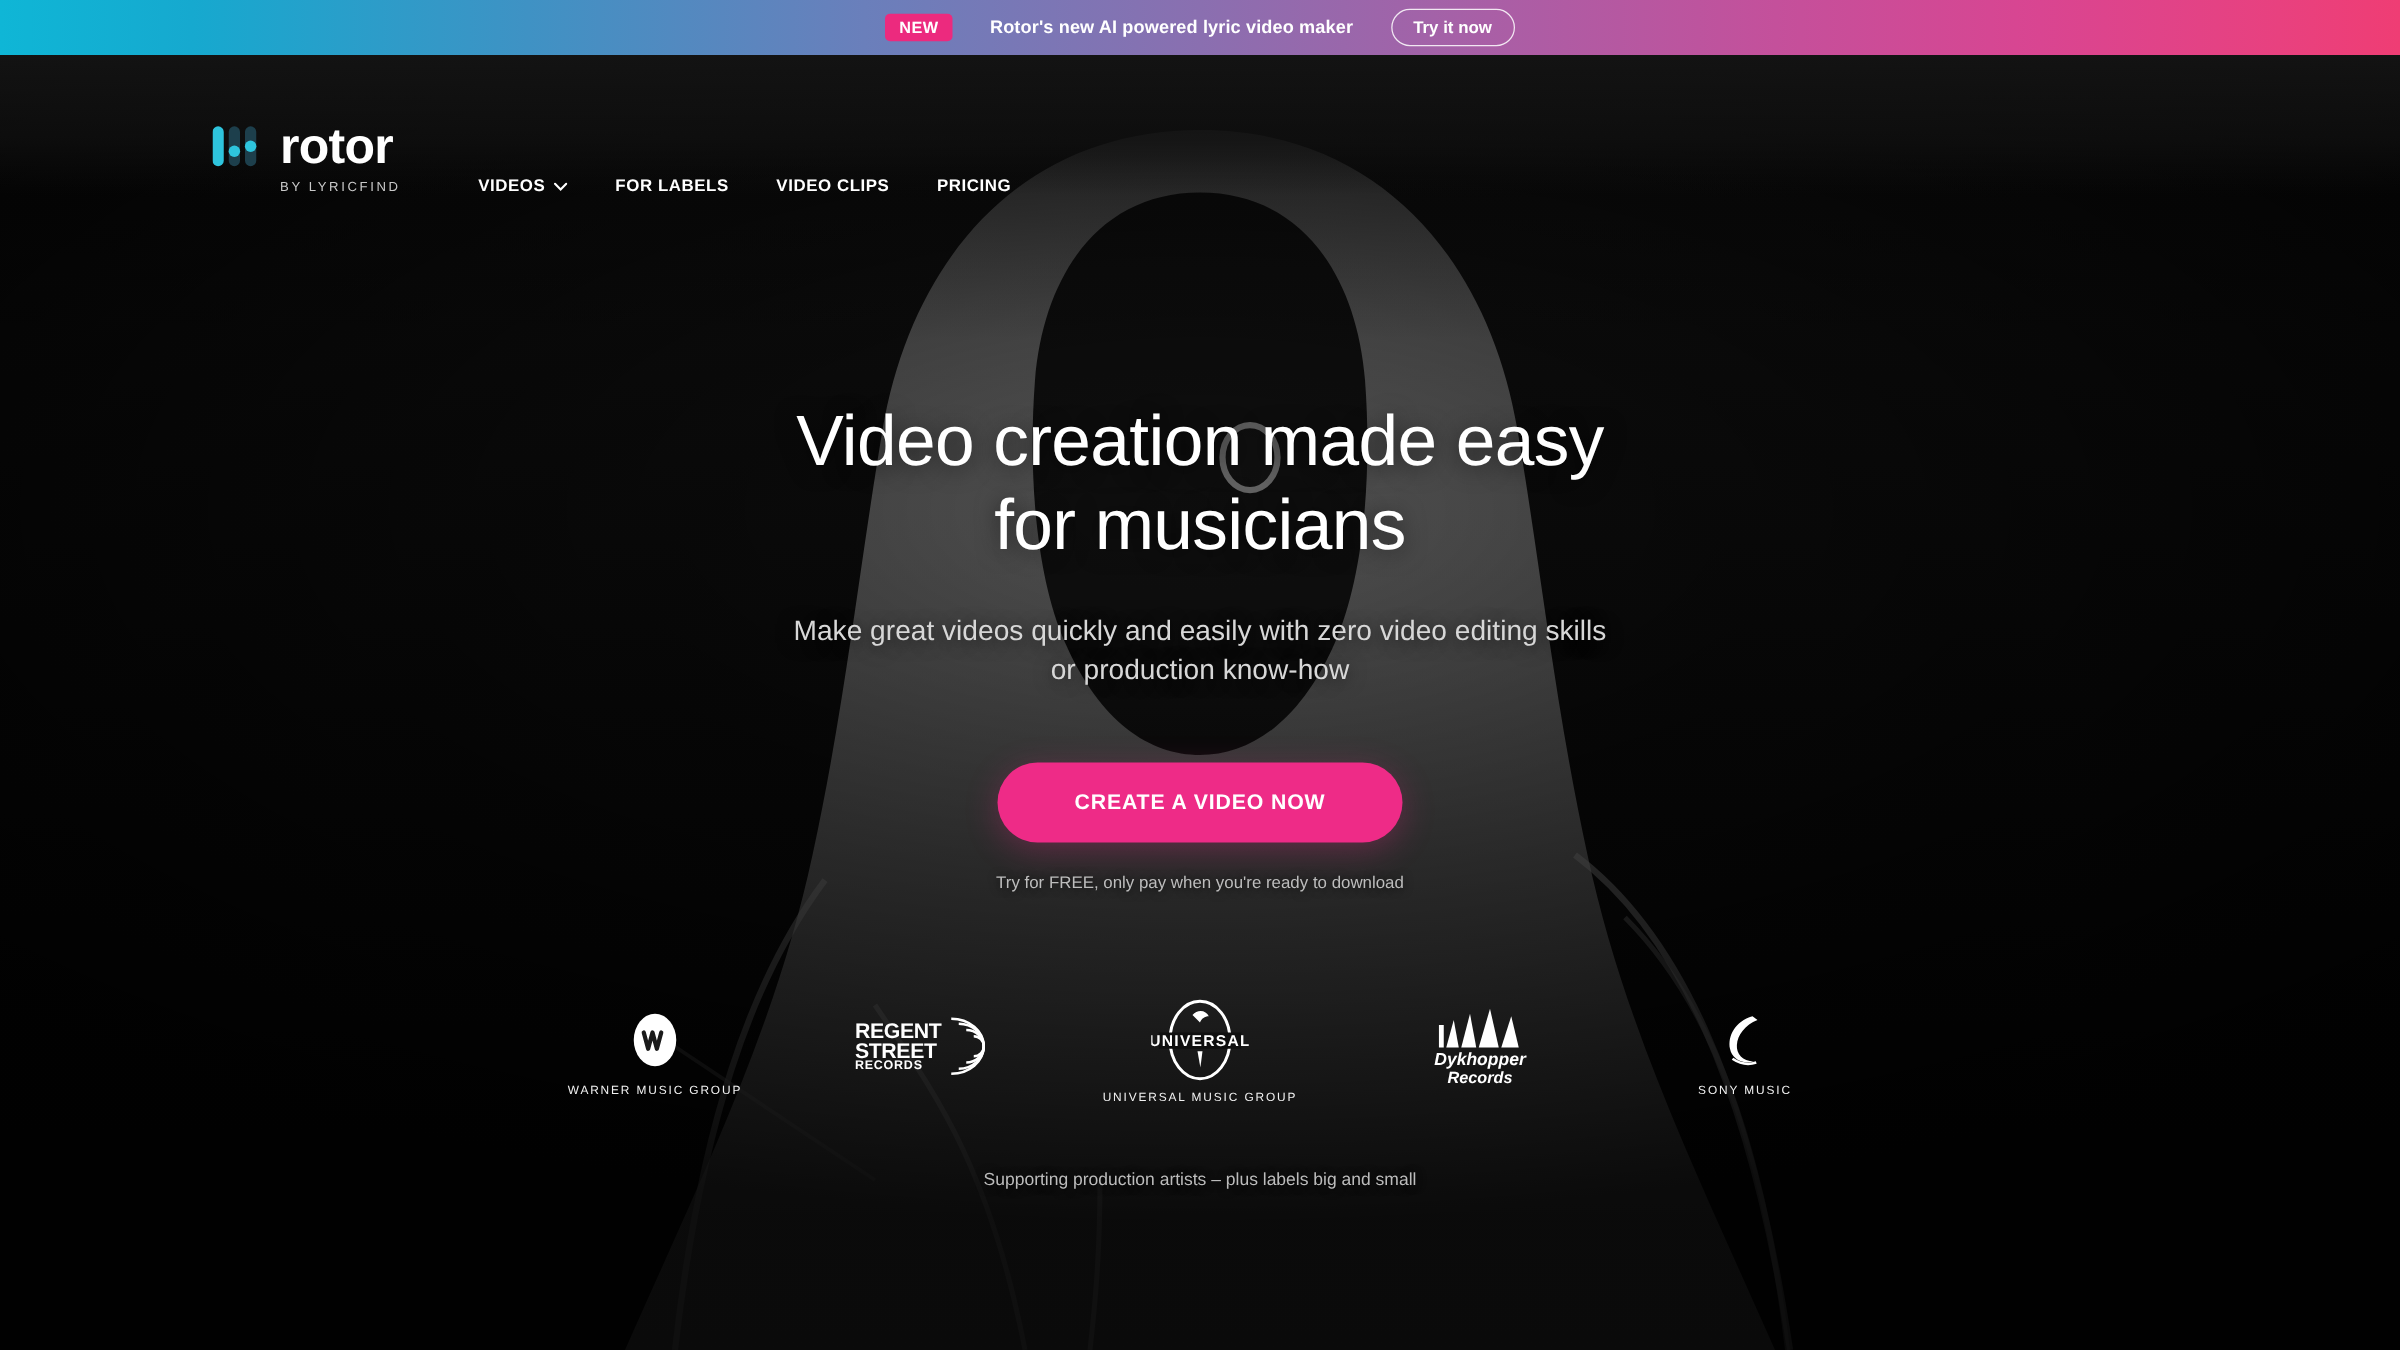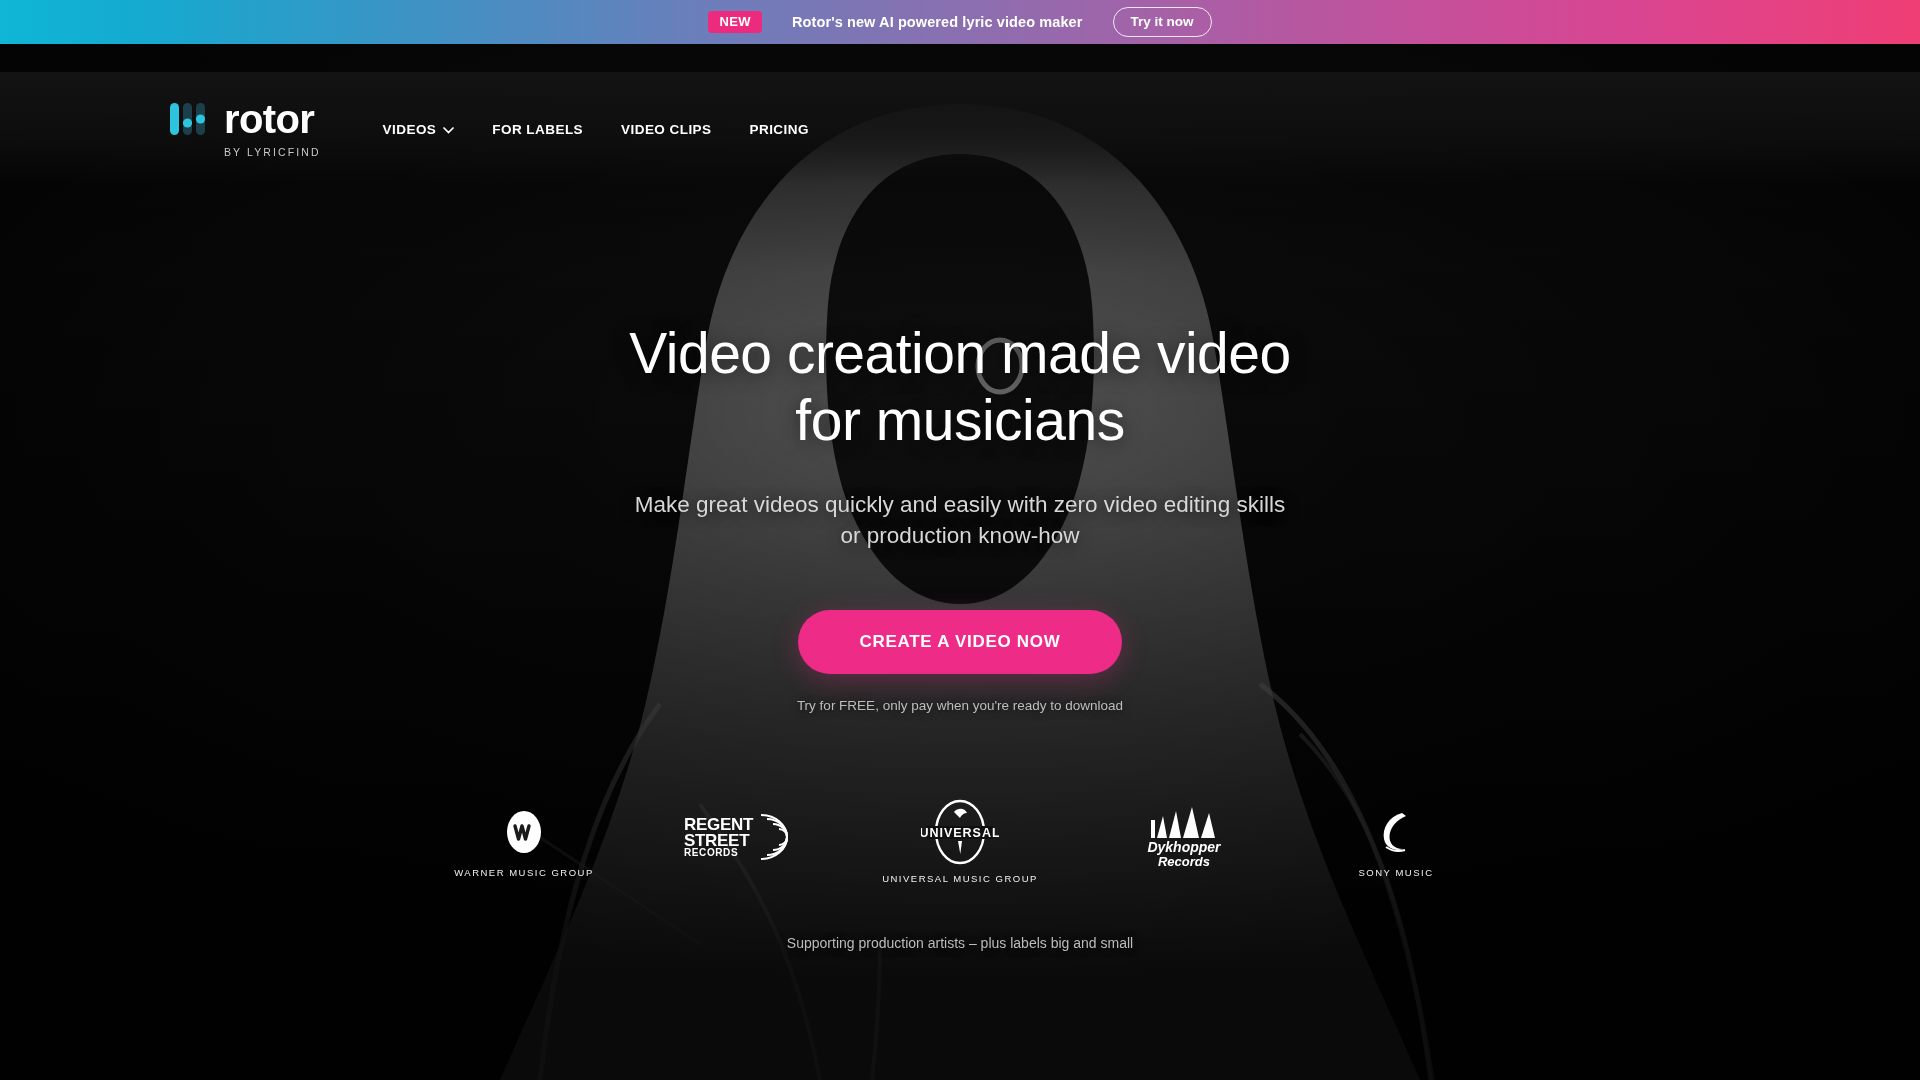--- a/index.html
+++ b/index.html
@@ -83,25 +83,24 @@
     pointer-events: none;
   }
 
   
   .nav {
     position: absolute;
     top: 0; left: 0;
     width: 1920px;
     height: 112px;
     display: flex;
-    align-items: center;
+    align-items: flex-end;
     padding: 0 60px 0 170px;
     z-index: 30;
     background: linear-gradient(180deg, rgba(20,20,20,.92) 0%, rgba(18,18,18,.62) 60%, rgba(18,18,18,0) 100%);
-    margin-top: 28px;
   }
   .brand { display: flex; flex-direction: column; align-items: flex-start; margin-right: 62px; }
   .brand-row { display: flex; align-items: center; gap: 12px; }
   .logo-mark { display: block; }
   .brand-word {
     color: #ffffff;
     font-size: 40px;
     font-weight: bold;
     letter-spacing: -.6px;
     line-height: 1;
@@ -311,21 +310,21 @@
       </a>
       <a class="navlink" href="#">FOR LABELS</a>
       <a class="navlink" href="#">VIDEO CLIPS</a>
       <a class="navlink" href="#">PRICING</a>
     </nav>
 
   </header>
 
   <div class="hero">
     <h1>
-      <span>Video creation made video</span><br>
+      <span>Video creation made easy</span><br>
       <span>for musicians</span>
     </h1>
 
     <p class="sub">
       <span>Make great videos quickly and easily with zero video editing skills</span><br>
       <span>or production know-how</span>
     </p>
 
     <button class="cta">CREATE A VIDEO NOW</button>
     <div class="cta-note">Try for FREE, only pay when you're ready to download</div>

